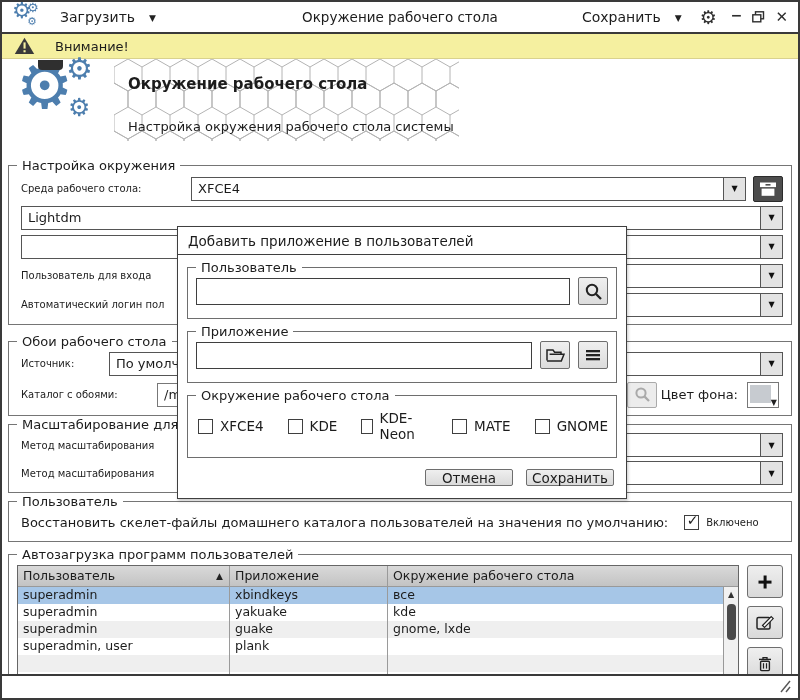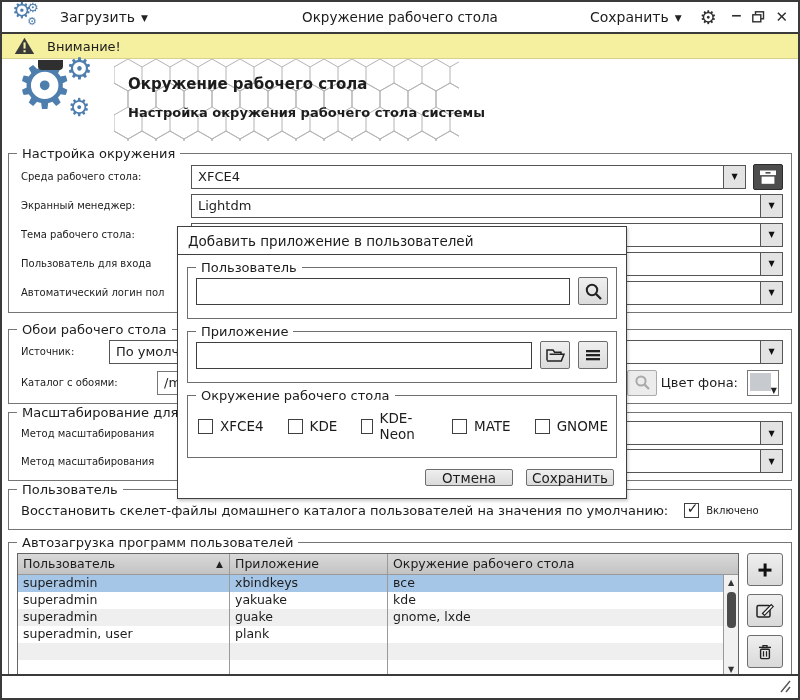--- a/index.html
+++ b/index.html
@@ -8,56 +8,56 @@
     position:relative;width:800px;height:700px;background:#fff;
     border:2px solid #3a3a3a;font-family:"DejaVu Sans",sans-serif;color:#1c1c1c;
     overflow:hidden;
   }
   
   .titlebar{height:32px;display:flex;align-items:center;padding:0 10px;border-bottom:2px solid #3a3a3a;position:relative;background:#fff;}
   .app-icon{position:relative;width:30px;height:26px;color:#4d7eae;}
   .app-icon .tg1{position:absolute;left:0;top:-6px;font-size:22px;line-height:26px;}
   .app-icon .tg2{position:absolute;left:15px;top:-9px;font-size:13px;line-height:26px;}
   .app-icon .tg3{position:absolute;left:15px;top:5px;font-size:11px;line-height:26px;}
-  .tb-btn{display:flex;align-items:center;gap:6px;font-size:14px;cursor:default;padding:2px 4px;}
+  .tb-btn{display:flex;align-items:center;gap:14px;font-size:14px;cursor:default;padding:2px 4px;}
   .tb-btn.left{margin-left:14px;}
   .dd{font-size:9px;color:#222;transform:translateY(1px);}
   .tb-title{position:absolute;left:0;right:0;text-align:center;font-size:13.5px;pointer-events:none;}
   .tb-right{margin-left:auto;display:flex;align-items:center;gap:14px;z-index:2;background:#fff;padding-left:6px;}
   .tb-gear{font-size:19px;color:#2e2e2e;line-height:20px;}
   .winctl{display:flex;align-items:center;gap:10px;font-size:14px;color:#2e2e2e;}
   .winctl .mini{font-weight:bold;transform:translateY(-2px);}
   .winctl .maxbox{display:flex;align-items:center;}
   .winctl .cls{font-size:15px;}
   
   .tab-fragment{position:absolute;left:36px;top:58px;width:25px;height:10px;background:#2f2f2f;border-radius:0 0 4px 4px;z-index:1;}
   
-  .warnbar{height:25px;background:#f5f0a0;border-bottom:1px solid #d9d28e;display:flex;align-items:center;gap:12px;padding:0 12px;font-size:13px;}
+  .warnbar{height:25px;background:#f5f0a0;border-bottom:1px solid #d9d28e;display:flex;align-items:center;gap:20px;padding:0 12px;font-size:13px;}
   
   .pagehead{position:relative;height:82px;}
   .hdr-gears{position:absolute;left:14px;top:4px;width:95px;height:74px;color:#4d7eae;}
   .hdr-gears .g1{position:absolute;left:0;top:-14px;font-size:64px;}
   .hdr-gears .g2{position:absolute;left:50px;top:-12px;font-size:30px;}
   .hdr-gears .g3{position:absolute;left:52px;top:30px;font-size:25px;}
   .hexwrap{position:absolute;left:112px;top:0;width:345px;height:82px;}
   .hdr-title{position:absolute;left:126px;top:16px;font-size:15px;font-weight:bold;}
-  .hdr-sub{position:absolute;left:126px;top:46px;font-size:13px;font-weight:bold;}
+  .hdr-sub{position:absolute;left:126px;top:60px;font-size:13px;font-weight:normal;}
   
   fieldset{border:1.4px solid #757575;margin:0 6px;padding:0 0 5px 0;}
   legend{margin-left:8px;padding:0 5px;font-size:13px;line-height:13px;}
   .frow{display:flex;align-items:center;height:29px;padding:0 8px 0 12px;}
   .flabel{flex:0 0 170px;font-size:10px;}
   .combo{flex:1;height:24px;border:1.4px solid #555;background:#fff;display:flex;align-items:stretch;}
   .combo .val{flex:1;font-size:13px;line-height:21px;padding-left:6px;overflow:hidden;white-space:nowrap;}
   .combo .arrow{width:22px;background:#e3e3e3;border-left:1.4px solid #555;display:flex;align-items:center;justify-content:center;font-size:8px;color:#111;}
   .darkbtn{margin-left:7px;width:30px;height:26px;background:#4d4d4d;border:1.4px solid #2b2b2b;border-radius:2px;display:flex;align-items:center;justify-content:center;}
   .tinput{height:24px;border:1.4px solid #777;background:#fff;font-family:"DejaVu Sans",sans-serif;font-size:13px;padding:0 6px;color:#1c1c1c;}
   .sqbtn{width:30px;height:26px;background:linear-gradient(#efefef,#dcdcdc);border:1.4px solid #6e6e6e;border-radius:2px;display:flex;align-items:center;justify-content:center;}
   .sqbtn.disabled{background:#ececec;border-color:#aaa;}
-  .fs-env{margin-top:6px;}
+  .fs-env{margin-top:18px;}
   .fs-env .frow:first-of-type{margin-top:2px;}
   .fs-wall{margin-top:10px;}
   .fs-wall .frow{height:31px;}
   .fs-wall .flabel.src{flex:0 0 88px;}
   .fs-wall .flabel.dir{flex:0 0 136px;}
   .colorbtn{width:32px;height:26px;border:1.4px solid #777;background:#fff;position:relative;display:inline-block;}
   .colorbtn .swatch{position:absolute;left:2px;top:2px;right:7px;bottom:4px;background:#c7cbd0;}
   .colorbtn .carr{position:absolute;right:1px;bottom:0;font-size:8px;color:#222;}
   .fs-scale{margin-top:2px;}
   .fs-scale .frow{height:28px;}
@@ -181,28 +181,26 @@
       </div>
       <div class="darkbtn">
         <svg width="18" height="16">
           <rect x="1" y="1.5" width="16" height="4.6" fill="#fff"></rect>
           <rect x="2.6" y="7.6" width="12.8" height="7.2" fill="#fff"></rect>
           <rect x="6.5" y="3" width="5" height="1.6" fill="#4d4d4d"></rect>
         </svg>
       </div>
     </div>
     <div class="frow">
-      <span class="flabel">Экранный менеджер:</span>
       <div class="combo">
         <span class="val">Lightdm</span>
         <span class="arrow">▼</span>
       </div>
     </div>
     <div class="frow">
-      <span class="flabel">Тема рабочего стола:</span>
       <div class="combo">
         <span class="val"></span>
         <span class="arrow">▼</span>
       </div>
     </div>
     <div class="frow">
       <span class="flabel">Пользователь для входа</span>
       <div class="combo">
         <span class="val"></span>
         <span class="arrow">▼</span>

